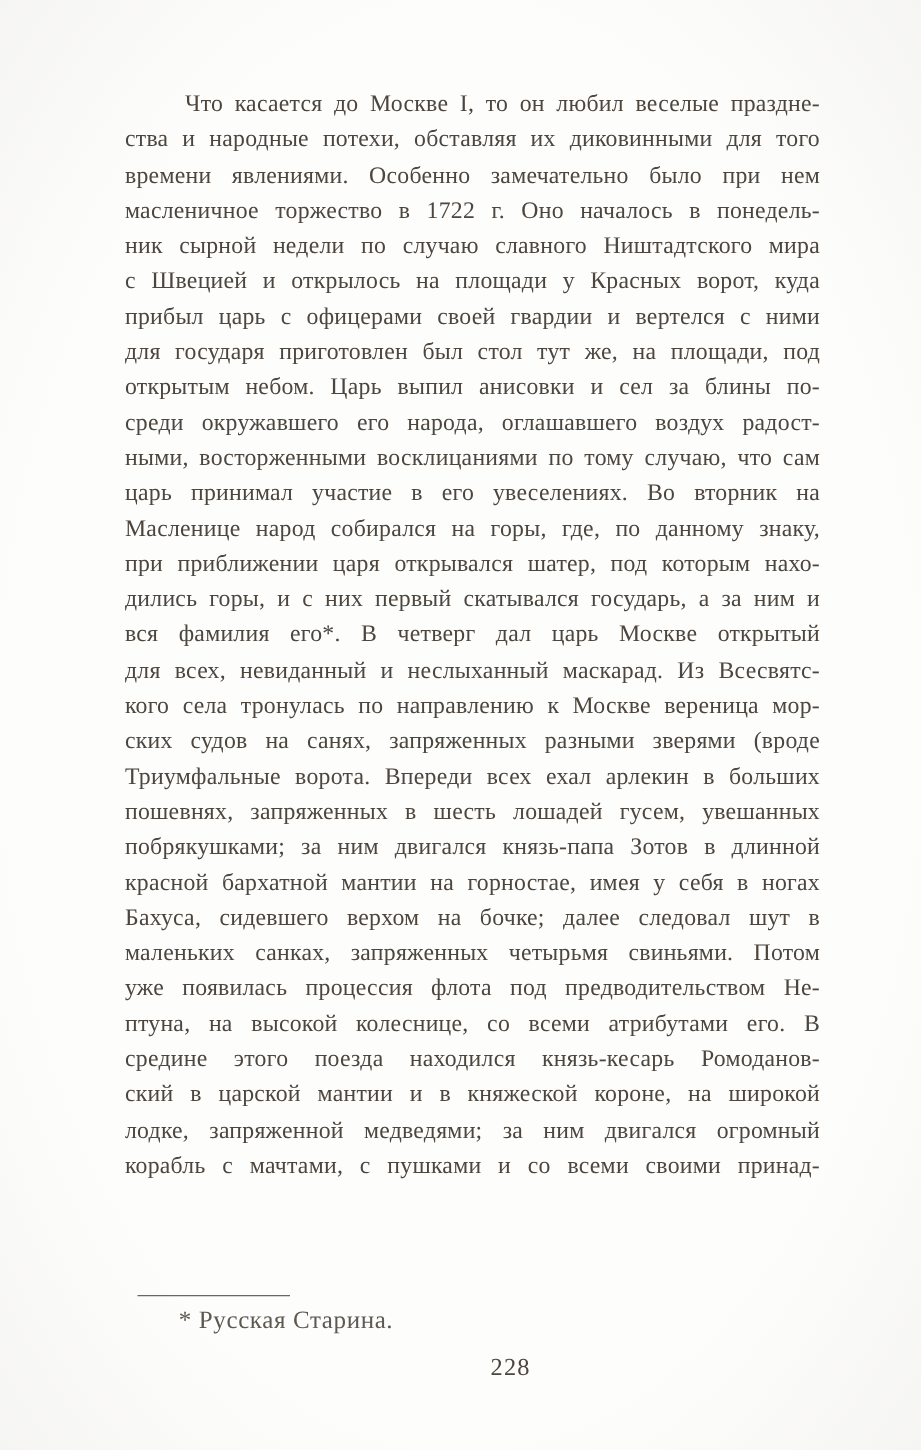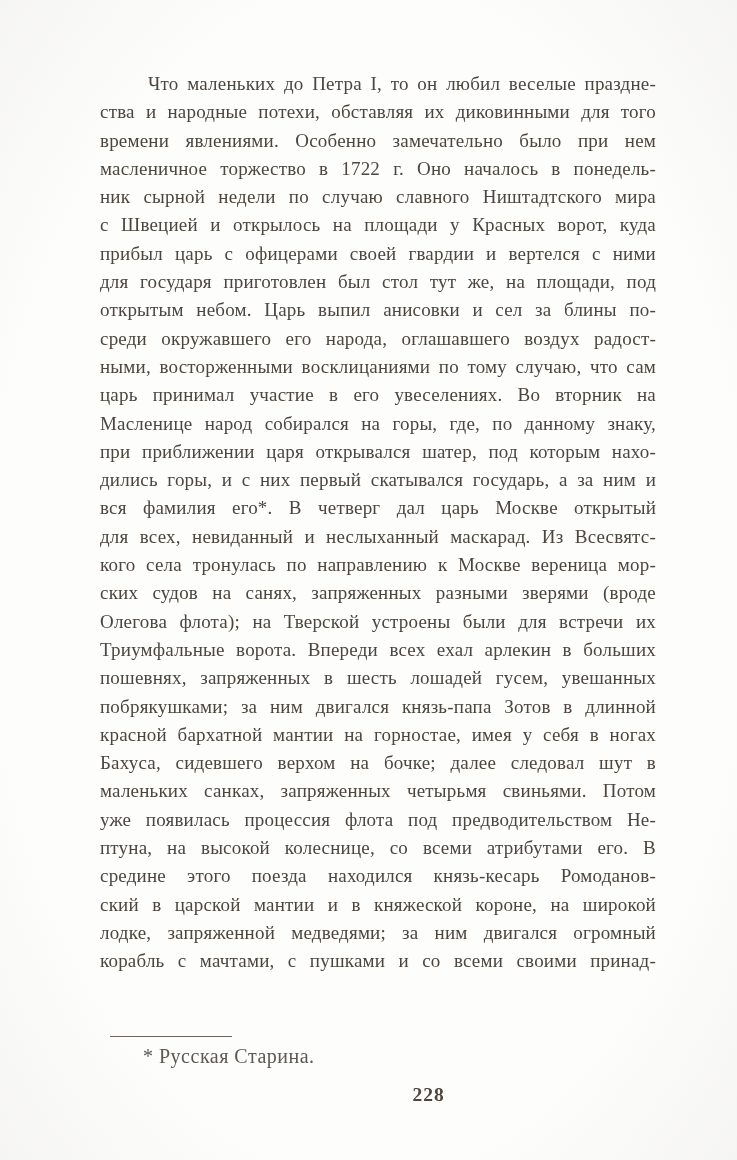--- a/index.html
+++ b/index.html
@@ -65,50 +65,48 @@
     left: 0;
     top: 1084px;
     width: 100%;
     text-align: center;
     font-size: 19.5px;
     color: #4c463e;
     letter-spacing: 1px;
   }
   .page-number-inner {
     position: relative;
-    left: 60px;
-    font-weight: bold;
+    left: 40px;
   }
 </style>
 </head>
 <body>
 
 <div class="page">
 
   <div class="text-block">
-      <div class="line indent">Что маленьких до Петра I, то он любил веселые праздне-</div>
+      <div class="line indent">Что касается до Москве I, то он любил веселые праздне-</div>
       <div class="line">ства и народные потехи, обставляя их диковинными для того</div>
       <div class="line">времени явлениями. Особенно замечательно было при нем</div>
       <div class="line">масленичное торжество в 1722 г. Оно началось в понедель-</div>
       <div class="line">ник сырной недели по случаю славного Ништадтского мира</div>
       <div class="line">с Швецией и открылось на площади у Красных ворот, куда</div>
       <div class="line">прибыл царь с офицерами своей гвардии и вертелся с ними</div>
       <div class="line">для государя приготовлен был стол тут же, на площади, под</div>
       <div class="line">открытым небом. Царь выпил анисовки и сел за блины по-</div>
       <div class="line">среди окружавшего его народа, оглашавшего воздух радост-</div>
       <div class="line">ными, восторженными восклицаниями по тому случаю, что сам</div>
       <div class="line">царь принимал участие в его увеселениях. Во вторник на</div>
       <div class="line">Масленице народ собирался на горы, где, по данному знаку,</div>
       <div class="line">при приближении царя открывался шатер, под которым нахо-</div>
       <div class="line">дились горы, и с них первый скатывался государь, а за ним и</div>
       <div class="line">вся фамилия его*. В четверг дал царь Москве открытый</div>
       <div class="line">для всех, невиданный и неслыханный маскарад. Из Всесвятс-</div>
       <div class="line">кого села тронулась по направлению к Москве вереница мор-</div>
       <div class="line">ских судов на санях, запряженных разными зверями (вроде</div>
-      <div class="line">Олегова флота); на Тверской устроены были для встречи их</div>
       <div class="line">Триумфальные ворота. Впереди всех ехал арлекин в больших</div>
       <div class="line">пошевнях, запряженных в шесть лошадей гусем, увешанных</div>
       <div class="line">побрякушками; за ним двигался князь-папа Зотов в длинной</div>
       <div class="line">красной бархатной мантии на горностае, имея у себя в ногах</div>
       <div class="line">Бахуса, сидевшего верхом на бочке; далее следовал шут в</div>
       <div class="line">маленьких санках, запряженных четырьмя свиньями. Потом</div>
       <div class="line">уже появилась процессия флота под предводительством Не-</div>
       <div class="line">птуна, на высокой колеснице, со всеми атрибутами его. В</div>
       <div class="line">средине этого поезда находился князь-кесарь Ромоданов-</div>
       <div class="line">ский в царской мантии и в княжеской короне, на широкой</div>

